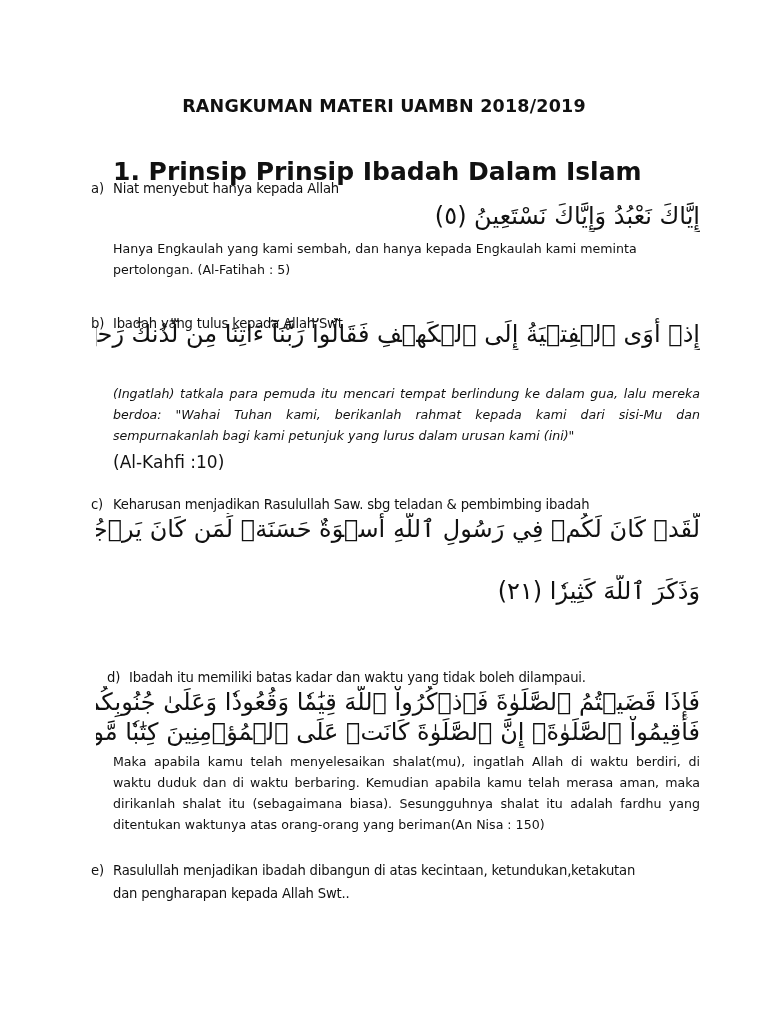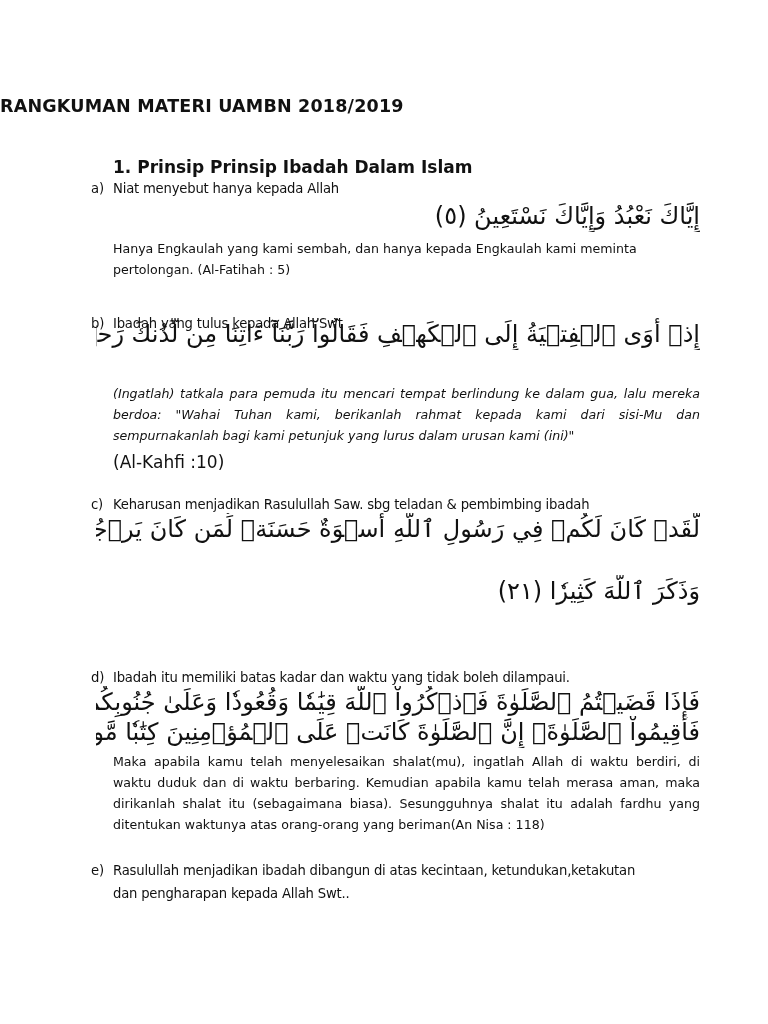--- a/index.html
+++ b/index.html
@@ -6,28 +6,29 @@
     html, body { width: 768px; height: 1024px; background: #ffffff; overflow: hidden; }
     body {
       position: relative;
       font-family: "Liberation Sans", "DejaVu Sans", sans-serif;
       color: #111111;
     }
     .page { position: absolute; left: 0; top: 0; width: 768px; height: 1024px; background: #ffffff; }
 
     .doc-title {
       position: absolute; top: 96px; left: 0; width: 768px;
+      text-align: center;
       font-family: "DejaVu Sans", sans-serif;
       font-weight: bold; font-size: 17.5px; letter-spacing: 0.2px;
       color: #111;
     }
     .section-heading {
       position: absolute; top: 157px; left: 113px;
       font-family: "DejaVu Sans", sans-serif;
-      font-weight: bold; font-size: 17px; color: #111;
+      font-weight: bold; font-size: 25px; color: #111;
     }
     .item-label {
       position: absolute; left: 91px;
       font-family: "DejaVu Sans", sans-serif;
       font-size: 13.2px; color: #111; letter-spacing: -0.2px;
     }
     .item-label .marker { display: inline-block; width: 22px; }
     .item-label .text { display: inline; }
 
     .arabic {
@@ -82,27 +83,27 @@
   <div class="arabic" style="top:318px;">إِذۡ أَوَى ٱلۡفِتۡيَةُ إِلَى ٱلۡكَهۡفِ فَقَالُواْ رَبَّنَآ ءَاتِنَا مِن لَّدُنكَ رَحۡمَةٗ وَهَيِّئۡ لَنَا مِنۡ أَمۡرِنَا</div>
   <div class="translation it" style="top:383px; font-style:italic;">(Ingatlah) tatkala para pemuda itu mencari tempat berlindung ke dalam gua, lalu mereka berdoa: "Wahai Tuhan kami, berikanlah rahmat kepada kami dari sisi-Mu dan sempurnakanlah bagi kami petunjuk yang lurus dalam urusan kami (ini)"</div>
   <div class="ref-line" style="top:452px;">(Al-Kahfi :10)</div>
 
   <div class="item-label" style="top:497px;">
     <span class="marker">c)</span><span class="text">Keharusan menjadikan Rasulullah Saw. sbg teladan &amp; pembimbing ibadah</span>
   </div>
   <div class="arabic" style="top:513px;">لَّقَدۡ كَانَ لَكُمۡ فِي رَسُولِ ٱللَّهِ أُسۡوَةٌ حَسَنَةٞ لِّمَن كَانَ يَرۡجُواْ ٱللَّهَ وَٱلۡيَوۡمَ ٱلۡأٓخِرَ</div>
   <div class="arabic" style="top:575px;">وَذَكَرَ ٱللَّهَ كَثِيرٗا (٢١)</div>
 
-  <div class="item-label" style="top:670px;">
+  <div class="item-label" style="top:670px;margin-left:16px;">
     <span class="marker">d)</span><span class="text">Ibadah itu memiliki batas kadar dan waktu yang tidak boleh dilampaui.</span>
   </div>
   <div class="arabic" style="top:686px;">فَإِذَا قَضَيۡتُمُ ٱلصَّلَوٰةَ فَٱذۡكُرُواْ ٱللَّهَ قِيَٰمٗا وَقُعُودٗا وَعَلَىٰ جُنُوبِكُمۡۚ فَإِذَا ٱطۡمَأۡنَنتُمۡ</div>
   <div class="arabic" style="top:716px;">فَأَقِيمُواْ ٱلصَّلَوٰةَۚ إِنَّ ٱلصَّلَوٰةَ كَانَتۡ عَلَى ٱلۡمُؤۡمِنِينَ كِتَٰبٗا مَّوۡقُوتٗا (١٠٣)</div>
   <div class="translation" style="top:751px;">
-    <span class="it">Maka apabila kamu telah menyelesaikan shalat(mu), ingatlah Allah di waktu berdiri, di waktu duduk dan di waktu berbaring. Kemudian apabila kamu telah merasa aman, maka dirikanlah shalat itu (sebagaimana biasa). Sesungguhnya shalat itu adalah fardhu yang ditentukan waktunya atas orang-orang yang beriman</span><span class="ref">(An Nisa : 118)</span>
+    <span class="it">Maka apabila kamu telah menyelesaikan shalat(mu), ingatlah Allah di waktu berdiri, di waktu duduk dan di waktu berbaring. Kemudian apabila kamu telah merasa aman, maka dirikanlah shalat itu (sebagaimana biasa). Sesungguhnya shalat itu adalah fardhu yang ditentukan waktunya atas orang-orang yang beriman</span><span class="ref">(An Nisa : 150)</span>
   </div>
 
   <div class="item-label" style="top:863px;">
     <span class="marker">e)</span><span class="text">Rasulullah menjadikan ibadah dibangun di atas kecintaan, ketundukan,ketakutan</span>
   </div>
   <div class="cont-line" style="top:886px;">dan pengharapan kepada Allah Swt..</div>
 
 </div>
 
 </body></html>

